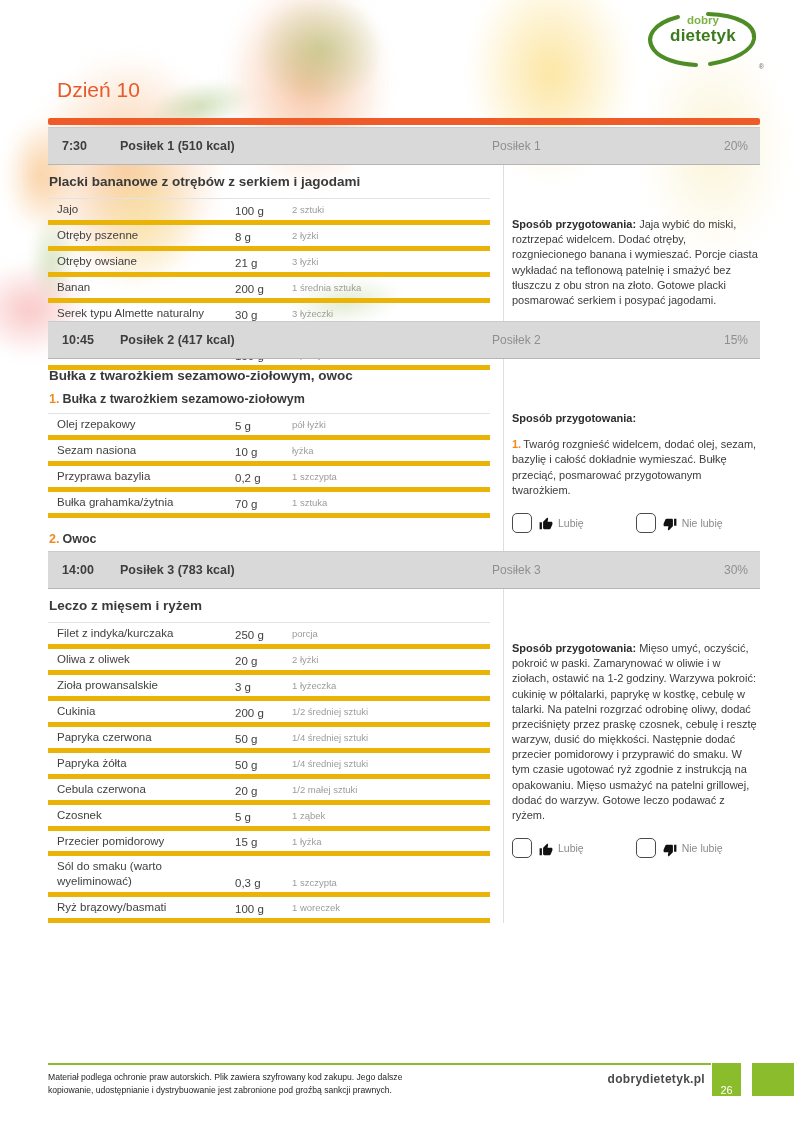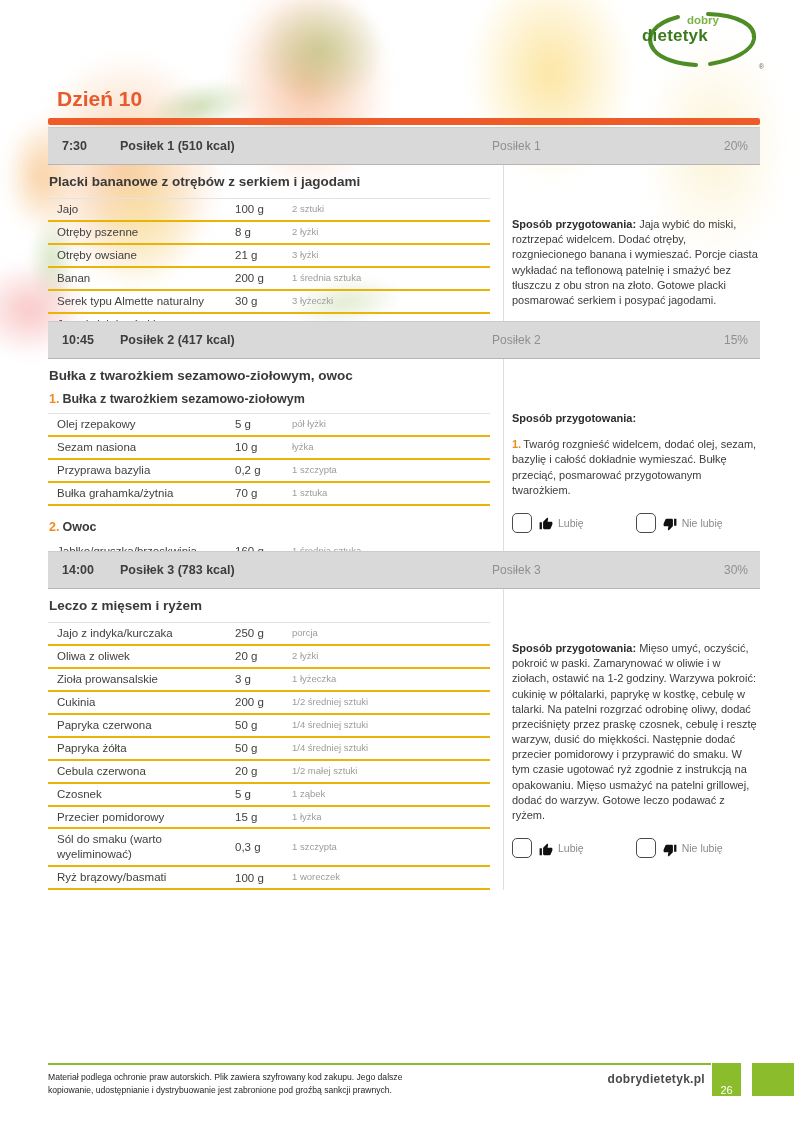--- a/index.html
+++ b/index.html
@@ -8,43 +8,43 @@
   .page{position:absolute;inset:0;overflow:hidden}
 
   
   .blob{position:absolute;pointer-events:none;filter:blur(7px);border-radius:50%;z-index:0}
   .leaf{position:absolute;pointer-events:none;filter:blur(3px);border-radius:50%;z-index:0}
 
   
   .logo{position:absolute;left:642px;top:10px;width:122px;height:64px;z-index:3}
   .logo svg{position:absolute;inset:0}
   .logo .l1{position:absolute;top:4px;left:0;right:0;text-align:center;font-size:11.5px;color:#7ab344;font-weight:bold}
-  .logo .l2{position:absolute;top:16px;left:0;right:0;font-size:17px;color:#3c7a1e;font-weight:bold;letter-spacing:.2px}
+  .logo .l2{position:absolute;top:16px;left:0;right:0;text-align:center;font-size:17px;color:#3c7a1e;font-weight:bold;letter-spacing:.2px}
   .logo .reg{position:absolute;right:0;bottom:4px;font-size:7px;color:#666}
 
-  .page-title{position:absolute;left:57px;top:87px;font-size:21px;font-weight:bold;color:#e75a2c;z-index:2}
+  .page-title{position:absolute;left:57px;top:78px;font-size:21px;font-weight:normal;color:#e75a2c;z-index:2}
   .orange-bar{position:absolute;left:48px;top:118px;width:712px;height:7px;background:#ef5a29;border-radius:2px;z-index:2}
 
   .meal{position:absolute;left:48px;width:712px;z-index:2}
   #meal1{top:127px} #meal2{top:321px} #meal3{top:551px}
 
   .meal-header{display:flex;align-items:center;height:38px;background:#d9d9d9;border-top:1px solid #cbcbcb;border-bottom:1px solid #b5b5b5;padding:0 12px 0 14px;font-size:12.5px}
   .mh-time{width:58px;font-weight:bold;color:#3d3d3d}
   .mh-title{flex:1;font-weight:bold;color:#3d3d3d}
   .mh-right{width:212px;color:#8f8f8f;font-size:12px}
   .mh-pct{width:44px;text-align:right;color:#8f8f8f;font-size:12px}
 
   .meal-body{display:flex;align-items:stretch}
   .col-left{width:442px}
   .col-sep{width:1px;background:#dedede;margin-left:13px}
   .col-right{width:248px;margin-left:8px;padding-top:52px}
 
   .recipe-title{font-size:13.5px;font-weight:bold;color:#3a3a3a;margin-top:9px;padding-left:1px}
   .ing-table{margin-top:9px;border-top:1px solid #e3e3e3}
-  .ing-row{display:flex;align-items:center;border-bottom:2px solid #eab308;padding:3px 0 3px 9px;min-height:19px}
+  .ing-row{display:flex;align-items:flex-end;border-bottom:5px solid #eab308;padding:3px 0 3px 9px;min-height:19px}
   .ing-name{width:178px;font-size:11.5px;color:#414141;line-height:1.3}
   .ing-amt{width:57px;font-size:11.5px;color:#414141}
   .ing-msr{width:78px;font-size:9.5px;color:#9c9c9c;line-height:1.35}
 
   .subsec{margin:14px 0 0 1px;font-size:12.5px;font-weight:bold;color:#3a3a3a}
   .recipe-title + .subsec{margin-top:9px}
   .subsec .num{color:#f08a1e;margin-right:3px}
   .subsec + .ing-table{margin-top:7px}
 
   .prep{font-size:11px;line-height:1.38;color:#3b3b3b}
@@ -235,21 +235,21 @@
       <span class="mh-time">14:00</span>
       <span class="mh-title">Posiłek 3 (783 kcal)</span>
       <span class="mh-right">Posiłek 3</span>
       <span class="mh-pct">30%</span>
     </div>
     <div class="meal-body">
       <div class="col-left">
         <h2 class="recipe-title">Leczo z mięsem i ryżem</h2>
         <div class="ing-table">
           <div class="ing-row">
-            <span class="ing-name">Jajo z indyka/kurczaka</span>
+            <span class="ing-name">Filet z indyka/kurczaka</span>
             <span class="ing-amt">250 g</span>
             <span class="ing-msr">porcja</span>
           </div>
           <div class="ing-row">
             <span class="ing-name">Oliwa z oliwek</span>
             <span class="ing-amt">20 g</span>
             <span class="ing-msr">2 łyżki</span>
           </div>
           <div class="ing-row">
             <span class="ing-name">Zioła prowansalskie</span>

